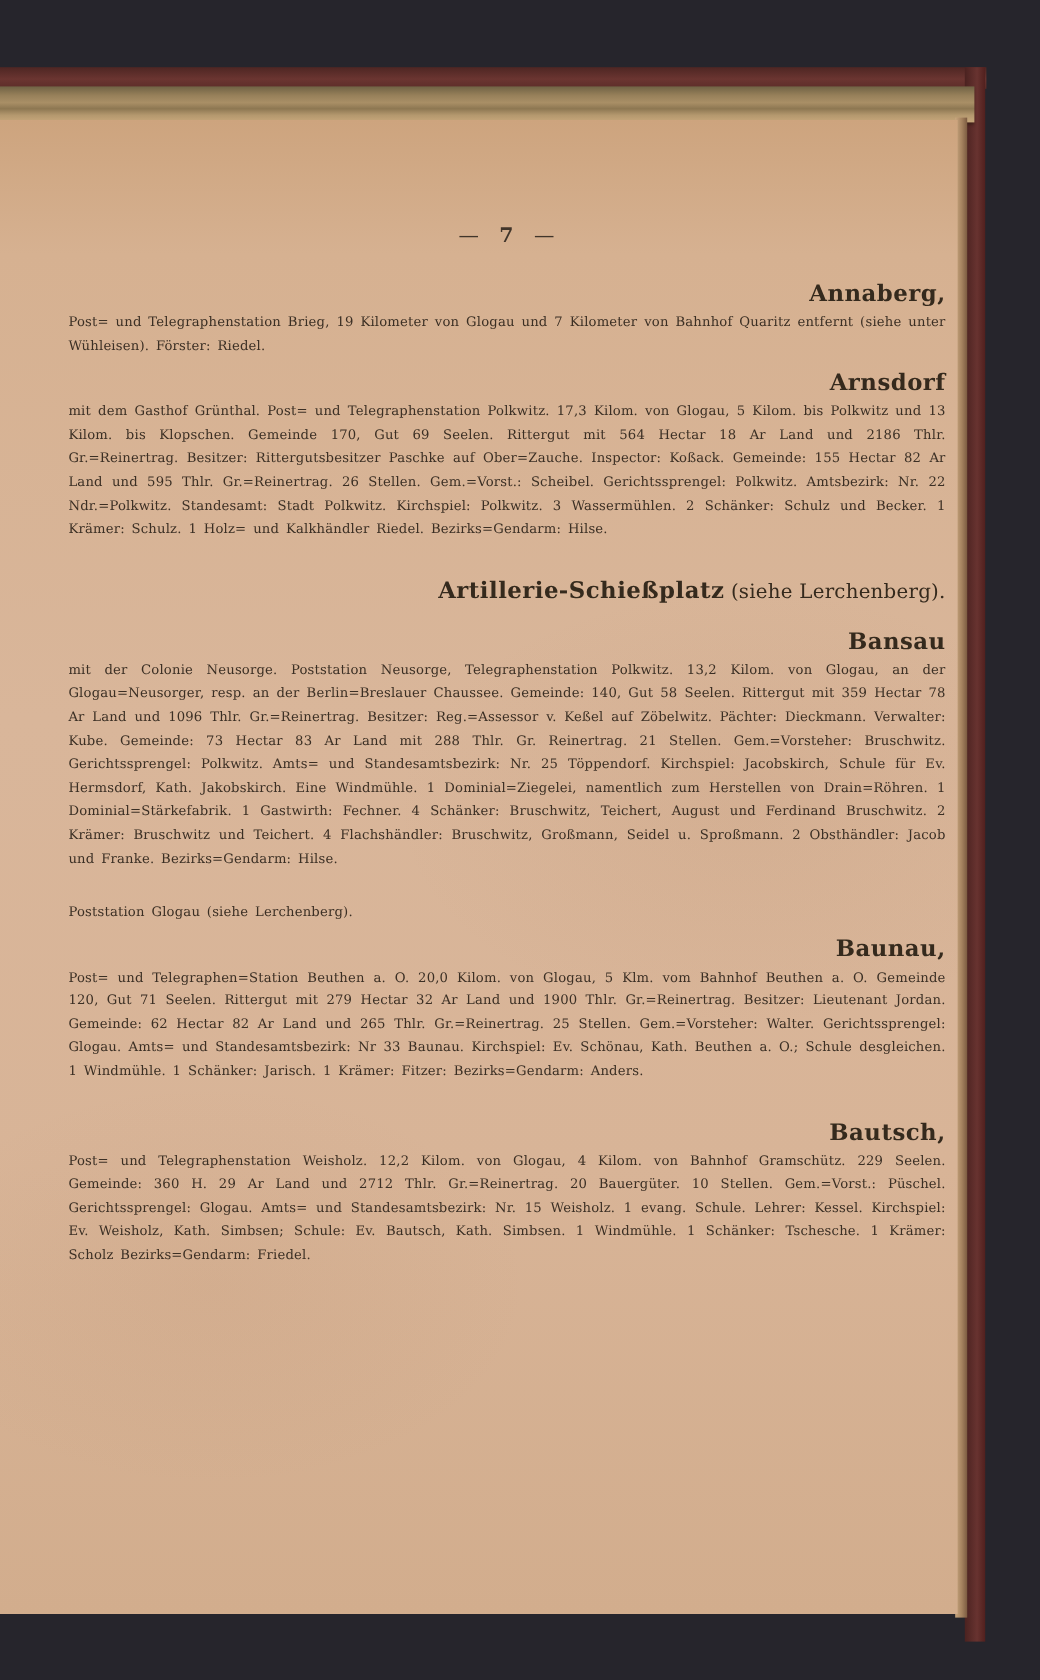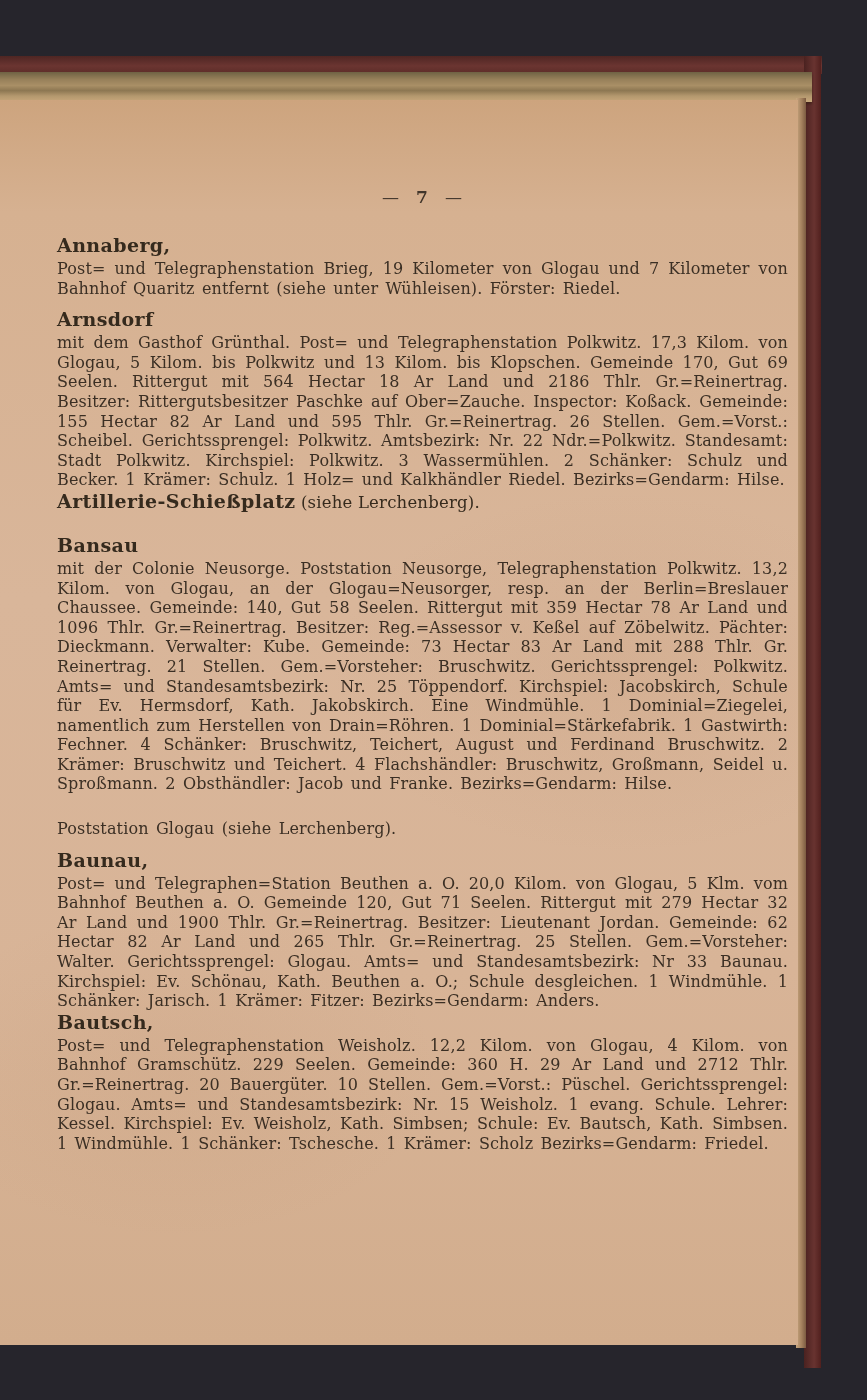--- a/index.html
+++ b/index.html
@@ -38,37 +38,37 @@
   .pagenum{
     text-align:center;
     font-size:17px;line-height:19px;
     letter-spacing:1px;
     color:#41352a;
   }
   .pagenum .num{padding:0 16px;font-weight:700;}
   .entry{margin:0;}
   .heading{
     margin:0 0 3px 0;
-    text-align:left;
+    text-align:right;
     font-size:19px;line-height:22px;
     font-weight:700;
     letter-spacing:.4px;
     color:#352a1d;
   }
   .heading .suffix{font-weight:400;font-size:16.5px;letter-spacing:.2px;}
   .body{
     margin:0;
-    font-size:16px;line-height:19.6px;
+    font-size:11px;line-height:19.6px;
     text-align:justify;
     word-spacing:2px;letter-spacing:.15px;
     color:#3b2f24;
   }
   .mt-a{margin-top:27px;}
   .mt-b{margin-top:10px;}
-  .mt-c{}
+  .mt-c{margin-top:30px;}
   .mt-d{margin-top:20px;}
   .mt-e{margin-top:25px;}
 </style>
 </head>
 <body>
 
 <div class="layer cover-top"></div>
 <div class="layer cover-right"></div>
 <div class="layer pages-edge-top"></div>
 <div class="layer pages-edge-right"></div>

